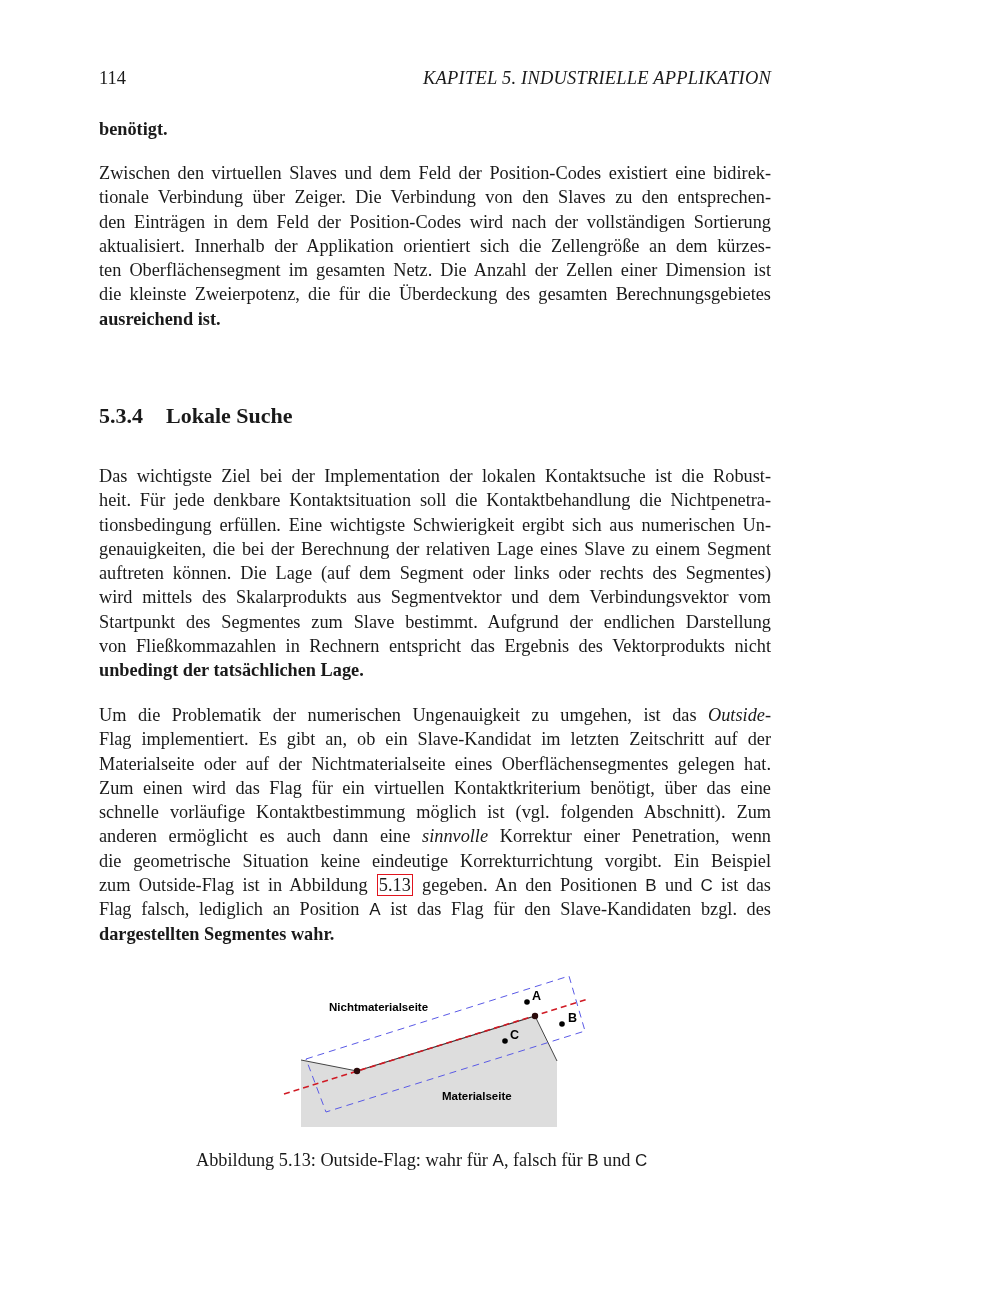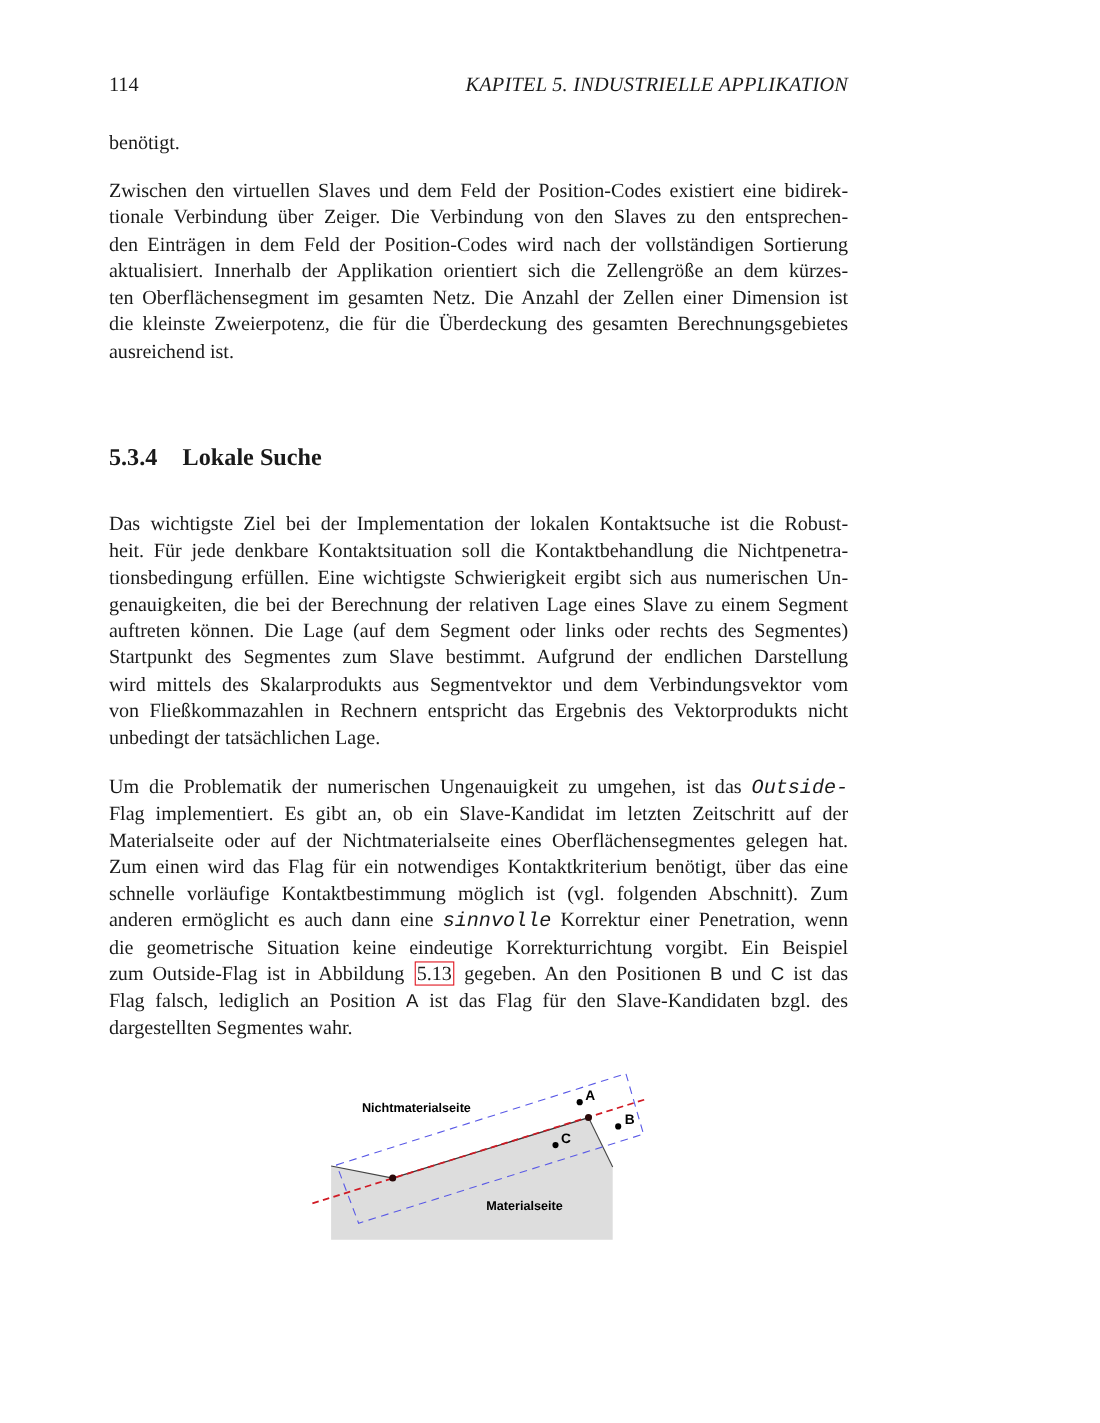--- a/index.html
+++ b/index.html
@@ -5,28 +5,28 @@
   html, body { margin: 0; padding: 0; background: #ffffff; }
   body { width: 1000px; height: 1294px; position: relative; overflow: hidden;
          font-family: "Liberation Serif", "DejaVu Serif", serif; color: #1a1a1a; }
   .page { position: absolute; left: 0; top: 0; width: 1000px; height: 1294px; margin-top: 18px; }
   .header { position: absolute; top: 50px; left: 99px; width: 672px; height: 26px; font-size: 18.5px; }
   .header .pgnum { position: absolute; left: 0; top: 0; }
   .header .running { position: absolute; right: 0; top: 0; font-style: italic; letter-spacing: 0.2px; }
   .para { position: absolute; left: 99px; width: 672px; font-size: 18.3px; line-height: 24.3px;
           text-align: justify; hyphens: manual; margin: 0; }
   .para .line { display: block; text-align: justify; text-align-last: justify; height: 24.3px; white-space: nowrap; }
-  .para .line.last { text-align-last: left; }
+  .para .line.last { text-align-last: left; font-weight: bold; }
   .section { position: absolute; left: 99px; top: 385px; font-size: 22px; font-weight: bold; }
   .section .num { display: inline-block; width: 67px; }
   .sans { font-family: "Liberation Sans", "DejaVu Sans", sans-serif; font-size: 17px; }
   .ref { border: 1.5px solid #e0141e; padding: 0 1px; margin: 0 1px; }
   .figure { position: absolute; left: 270px; top: 945px; width: 340px; height: 175px; }
   .caption { position: absolute; left: 196px; top: 1132px; font-size: 18.3px; white-space: nowrap; }
-  em { font-style: italic; font-family: Liberation Mono, monospace; }
+  em { font-style: italic; }
 </style>
 </head>
 <body>
 
 <div class="page">
 
   <div class="header">
     <span class="pgnum">114</span>
     <span class="running">KAPITEL 5.  INDUSTRIELLE APPLIKATION</span>
   </div>
@@ -48,31 +48,31 @@
   <div class="section">
     <span class="num">5.3.4</span><span>Lokale Suche</span>
   </div>
 
   <div class="para" style="top:446px;">
     <span class="line">Das wichtigste Ziel bei der Implementation der lokalen Kontaktsuche ist die Robust-</span>
     <span class="line">heit. Für jede denkbare Kontaktsituation soll die Kontaktbehandlung die Nichtpenetra-</span>
     <span class="line">tionsbedingung erfüllen. Eine wichtigste Schwierigkeit ergibt sich aus numerischen Un-</span>
     <span class="line">genauigkeiten, die bei der Berechnung der relativen Lage eines Slave zu einem Segment</span>
     <span class="line">auftreten können. Die Lage (auf dem Segment oder links oder rechts des Segmentes)</span>
+    <span class="line">wird mittels des Skalarprodukts aus Segmentvektor und dem Verbindungsvektor vom</span>
     <span class="line">Startpunkt des Segmentes zum Slave bestimmt. Aufgrund der endlichen Darstellung</span>
-    <span class="line">wird mittels des Skalarprodukts aus Segmentvektor und dem Verbindungsvektor vom</span>
     <span class="line">von Fließkommazahlen in Rechnern entspricht das Ergebnis des Vektorprodukts nicht</span>
     <span class="line last">unbedingt der tatsächlichen Lage.</span>
   </div>
 
   <div class="para" style="top:685px;">
     <span class="line"><span>Um die Problematik der numerischen Ungenauigkeit zu umgehen, ist das </span><em>Outside-</em></span>
     <span class="line">Flag implementiert. Es gibt an, ob ein Slave-Kandidat im letzten Zeitschritt auf der</span>
     <span class="line">Materialseite oder auf der Nichtmaterialseite eines Oberflächensegmentes gelegen hat.</span>
-    <span class="line">Zum einen wird das Flag für ein notwendiges Kontaktkriterium benötigt, über das eine</span>
+    <span class="line">Zum einen wird das Flag für ein virtuellen Kontaktkriterium benötigt, über das eine</span>
     <span class="line">schnelle vorläufige Kontaktbestimmung möglich ist (vgl. folgenden Abschnitt). Zum</span>
     <span class="line"><span>anderen ermöglicht es auch dann eine </span><em>sinnvolle</em><span> Korrektur einer Penetration, wenn</span></span>
     <span class="line">die geometrische Situation keine eindeutige Korrekturrichtung vorgibt. Ein Beispiel</span>
     <span class="line"><span>zum Outside-Flag ist in Abbildung </span><a class="ref">5.13</a><span> gegeben. An den Positionen </span><span class="sans">B</span><span> und </span><span class="sans">C</span><span> ist das</span></span>
     <span class="line"><span>Flag falsch, lediglich an Position </span><span class="sans">A</span><span> ist das Flag für den Slave-Kandidaten bzgl. des</span></span>
     <span class="line last">dargestellten Segmentes wahr.</span>
   </div>
 
   <svg class="figure" viewBox="270 945 340 175" width="340" height="175">
     <polygon points="301,1042 357,1053 535,998 557,1043 557,1109 301,1109" fill="#dddddd" stroke="none"></polygon>
@@ -86,14 +86,17 @@
     <circle cx="527" cy="984" r="2.8" fill="#000"></circle>
     <circle cx="562" cy="1006" r="2.8" fill="#000"></circle>
     <circle cx="505" cy="1023" r="2.8" fill="#000"></circle>
     <text x="532" y="982" font-family="Liberation Sans, DejaVu Sans, sans-serif" font-size="12.5" font-weight="bold">A</text>
     <text x="568" y="1004" font-family="Liberation Sans, DejaVu Sans, sans-serif" font-size="12.5" font-weight="bold">B</text>
     <text x="510" y="1021" font-family="Liberation Sans, DejaVu Sans, sans-serif" font-size="12.5" font-weight="bold">C</text>
     <text x="329" y="993" font-family="Liberation Sans, DejaVu Sans, sans-serif" font-size="11.5" font-weight="bold">Nichtmaterialseite</text>
     <text x="442" y="1082" font-family="Liberation Sans, DejaVu Sans, sans-serif" font-size="11.5" font-weight="bold">Materialseite</text>
   </svg>
 
+  <div class="caption">
+    <span>Abbildung 5.13: Outside-Flag: wahr für </span><span class="sans">A</span><span>, falsch für </span><span class="sans">B</span><span> und </span><span class="sans">C</span>
+  </div>
 
 </div>
 
 </body></html>

